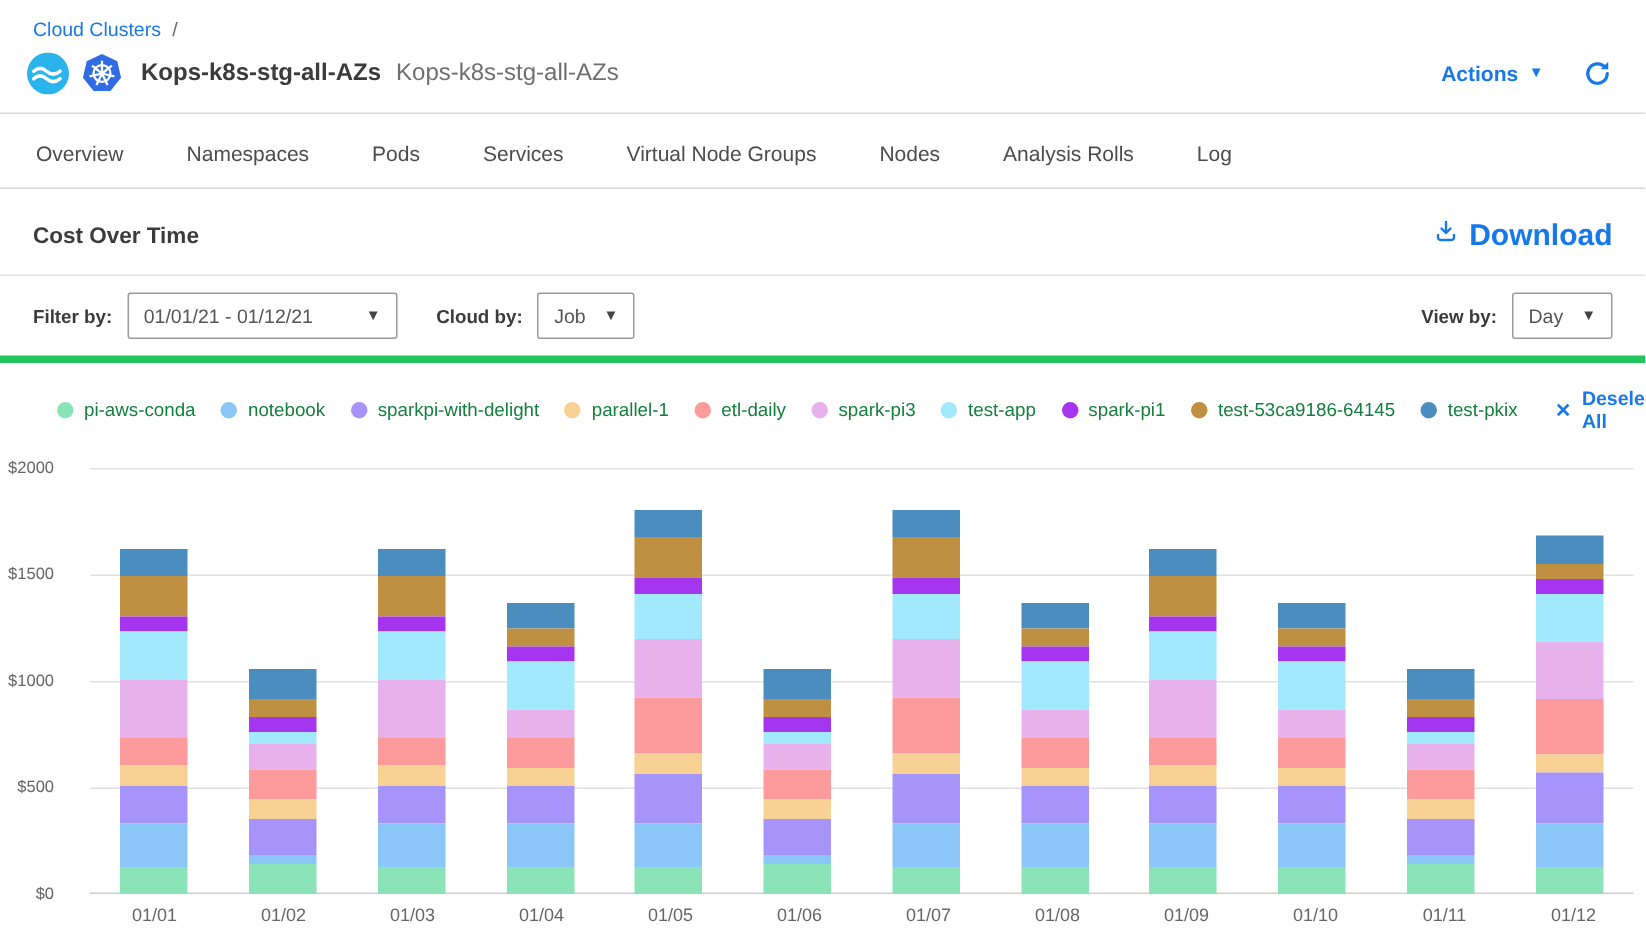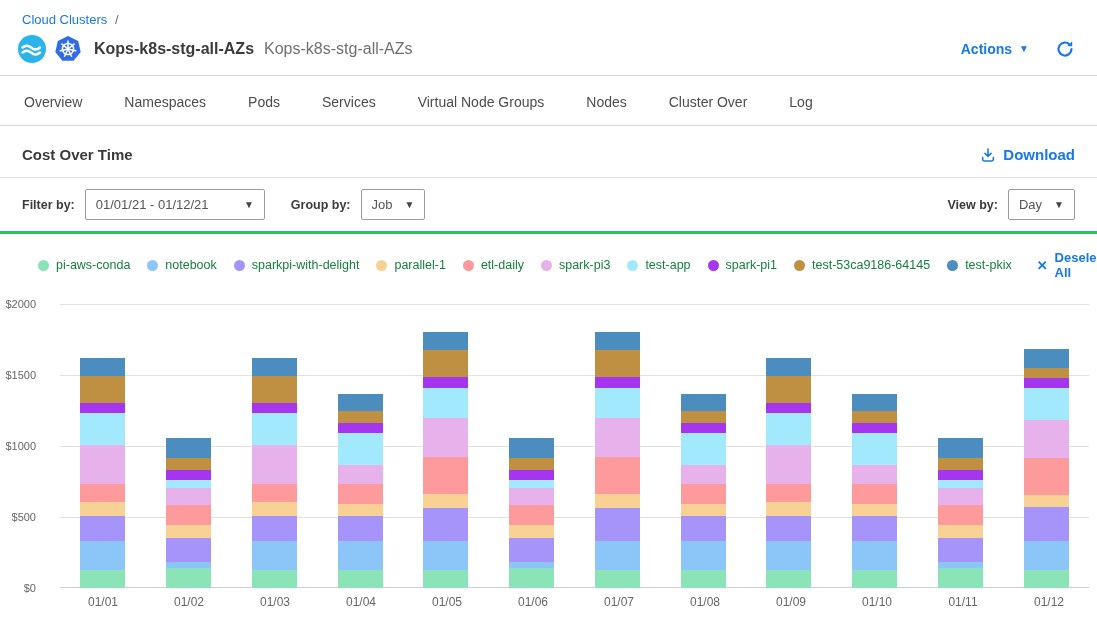--- a/index.html
+++ b/index.html
@@ -34,25 +34,25 @@
     font-size:14px; color:#4c4c4c; padding:14px 2px 12px 2px; cursor:pointer;
     border-bottom:3px solid transparent; white-space:nowrap;
   }
   .tab.active { color:#1778e8; font-weight:700; border-bottom-color:#1778e8; }
   
   .section-header {
     display:flex; align-items:center; padding:20px 22px 14px 22px;
     border-bottom:1px solid #e4e4e4;
   }
   .section-title { font-size:15px; font-weight:700; color:#3b3b3b; }
-  .download { margin-left:auto; display:flex; align-items:flex-end; gap:7px; color:#1778e8; font-weight:700; font-size:15px; cursor:pointer; }
+  .download { margin-left:auto; display:flex; align-items:flex-start; gap:7px; color:#1778e8; font-weight:700; font-size:20px; cursor:pointer; }
   
   .filter-row {
     display:flex; align-items:center; padding:11px 22px;
-    border-bottom:3px solid #22c55e; gap:10px;
+    border-bottom:5px solid #22c55e; gap:10px;
   }
   .filter-label { font-size:12.5px; font-weight:700; color:#3b3b3b; }
   .select {
     display:flex; align-items:center; justify-content:space-between;
     border:1px solid #9b9b9b; border-radius:2px; background:#fff;
     height:31px; padding:0 10px; font-size:13px; color:#555; cursor:pointer; gap:12px;
   }
   .select .caret-down { color:#444; }
   .sel-date { width:180px; }
   .group-by { margin-left:16px; }
@@ -141,42 +141,42 @@
   </div>
 </div>
 
 <div class="tabs" id="tabs">
     <div class="tab">Overview</div>
     <div class="tab">Namespaces</div>
     <div class="tab">Pods</div>
     <div class="tab">Services</div>
     <div class="tab">Virtual Node Groups</div>
     <div class="tab">Nodes</div>
-    <div class="tab">Cluster Over</div>
+    <div class="tab">Analysis Rolls</div>
     <div class="tab">Log</div>
   </div>
 
 <div class="section-header">
   <span class="section-title">Cost Over Time</span>
   <div class="download">
     <svg width="16" height="16" viewBox="0 0 24 24">
       <path d="M12 3v10M7.5 9.5 12 14l4.5-4.5" fill="none" stroke="#1778e8" stroke-width="2.4" stroke-linecap="round" stroke-linejoin="round"></path>
       <path d="M4 16v2.5A2.5 2.5 0 0 0 6.5 21h11a2.5 2.5 0 0 0 2.5-2.5V16" fill="none" stroke="#1778e8" stroke-width="2.4" stroke-linecap="round"></path>
     </svg>
     <span>Download</span>
   </div>
 </div>
 
 <div class="filter-row">
   <span class="filter-label">Filter by:</span>
   <div class="select sel-date">
     <span>01/01/21 - 01/12/21</span>
     <span class="caret-down">▼</span>
   </div>
-  <span class="filter-label group-by">Group by:</span>
+  <span class="filter-label group-by">Cloud by:</span>
   <div class="select">
     <span>Job</span>
     <span class="caret-down">▼</span>
   </div>
   <div class="view-by">
     <span class="filter-label">View by:</span>
     <div class="select">
       <span>Day</span>
       <span class="caret-down">▼</span>
     </div>

